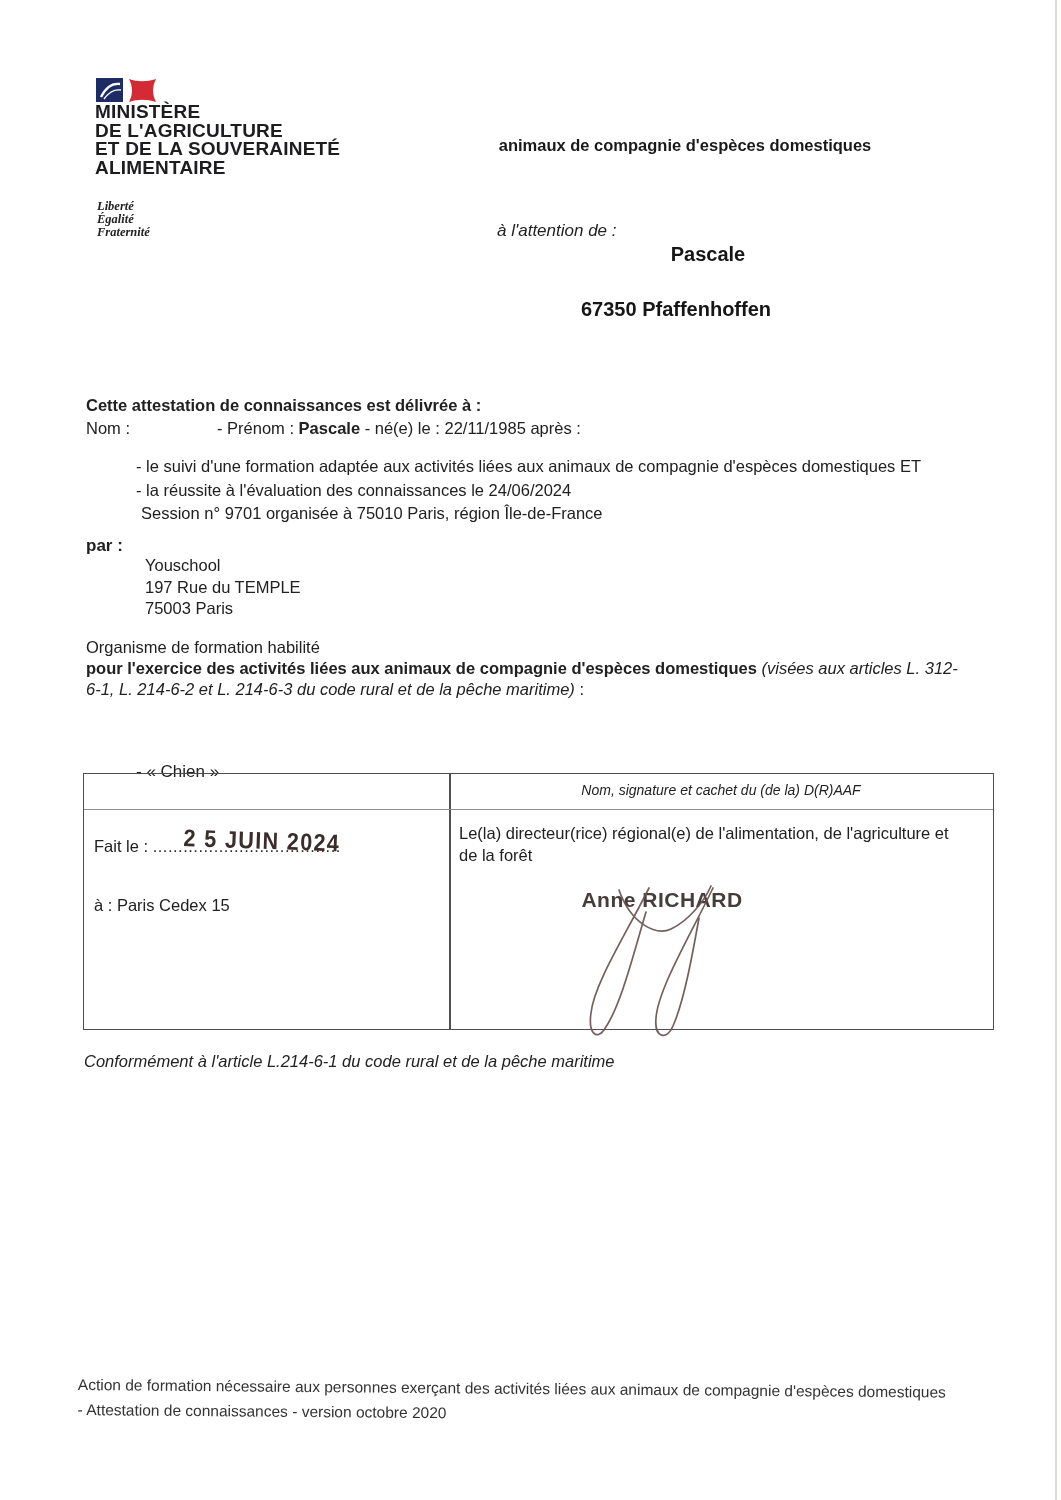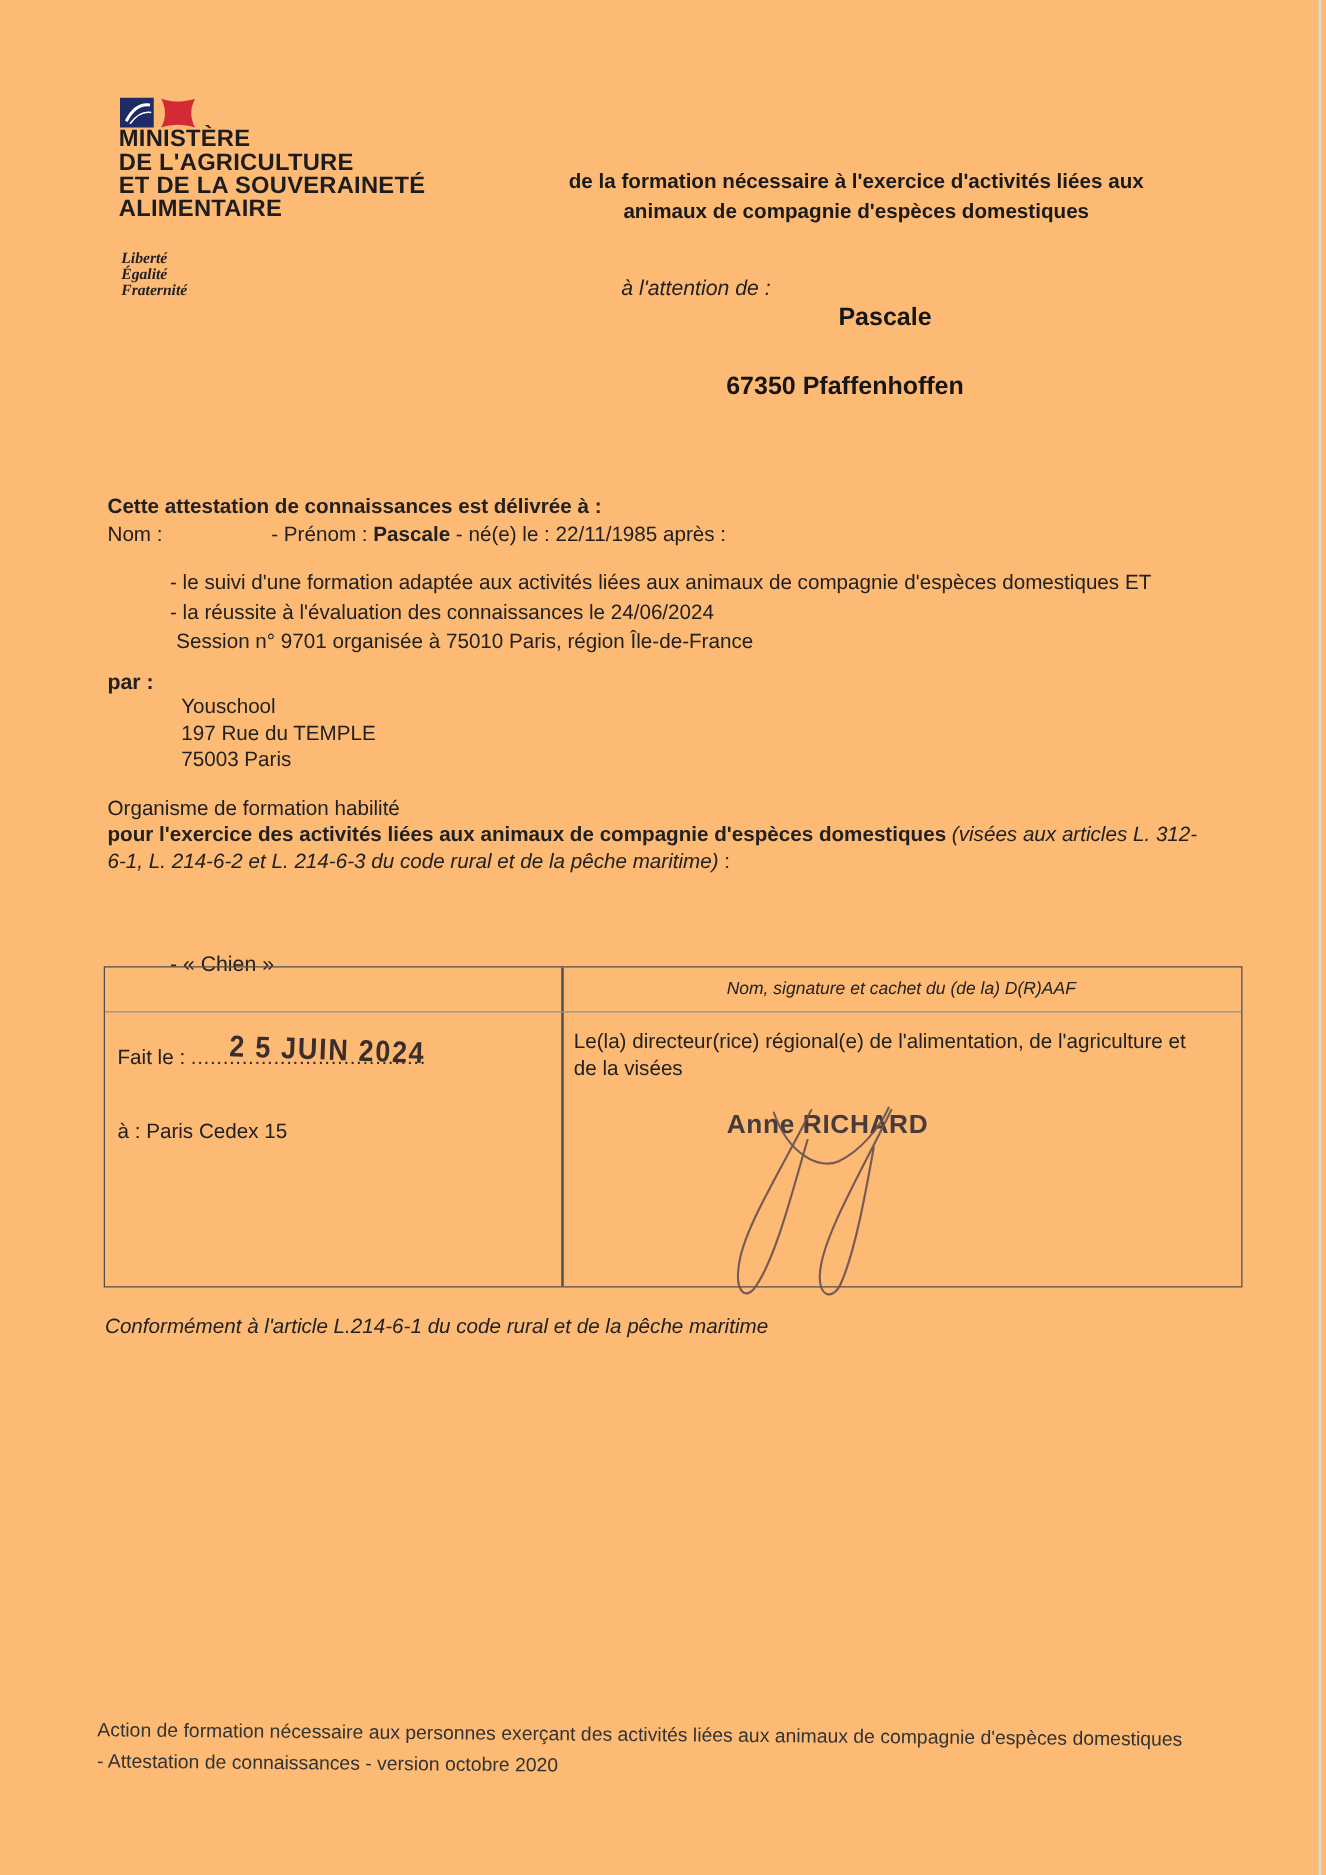--- a/index.html
+++ b/index.html
@@ -1,18 +1,18 @@
 <!DOCTYPE html>
 <html><head>
 <meta charset="utf-8">
 <style>
   html,body { margin:0; padding:0; background:#e8e8e4; }
   .page {
     position:relative; width:1061px; height:1500px; margin:0 auto;
-    background:#fdba74; overflow:hidden;
+    background:#ffffff; overflow:hidden;
     font-family:"Liberation Sans", sans-serif; color:#212121;
   }
   .scan-edge { position:absolute; left:1055px; top:0; width:2px; height:1500px; background:#dcdcd6; }
 
   
   .flag { position:absolute; left:96px; top:78px; }
   .ministry { position:absolute; left:95px; top:103px; font-size:19px; font-weight:700;
               line-height:18.5px; letter-spacing:0.2px; color:#1d1d1f; white-space:nowrap; }
   .motto { position:absolute; left:97px; top:200px; font-family:"Liberation Serif", serif;
            font-style:italic; font-weight:600; font-size:12.5px; line-height:13px; color:#222; }
@@ -91,21 +91,20 @@
     <div>ET DE LA SOUVERAINETÉ</div>
     <div>ALIMENTAIRE</div>
   </div>
   <div class="motto">
     <div>Liberté</div>
     <div>Égalité</div>
     <div>Fraternité</div>
   </div>
 
   <div class="subtitle">
-    <div>de la formation nécessaire à l'exercice d'activités liées aux</div>
     <div>animaux de compagnie d'espèces domestiques</div>
   </div>
 
   <div class="attention">à l'attention de :</div>
   <div class="recipient-name">Pascale</div>
   <div class="recipient-city">67350 Pfaffenhoffen</div>
 
   <div class="delivery-heading">Cette attestation de connaissances est délivrée à :</div>
   <div class="nom-label">Nom :</div>
   <div class="prenom-line"><span>- Prénom : </span><span style="font-weight:700">Pascale</span><span> - né(e) le : 22/11/1985 après :</span></div>
@@ -135,21 +134,21 @@
     <div class="hline"></div>
 
     <div class="table-header-right">Nom, signature et cachet du (de la) D(R)AAF</div>
 
     <div class="fait-line"><span>Fait le : </span><span class="dots">.....................................</span></div>
     <div class="date-stamp">2 5 JUIN 2024</div>
     <div class="location-line">à : Paris Cedex 15</div>
 
     <div class="director-title">
       <div>Le(la) directeur(rice) régional(e) de l'alimentation, de l'agriculture et</div>
-      <div>de la visées</div>
+      <div>de la forêt</div>
     </div>
 
     <div class="signatory-name">Anne RICHARD</div>
 
     <div class="signature-svg">
       <svg width="180" height="168" viewBox="0 0 180 168" aria-hidden="true">
         <g stroke="#6a5252" stroke-width="1.7" fill="none" stroke-linecap="round" opacity="0.92">
           <path d="M 43,16 C 55,50 80,62 95,55 C 112,47 128,28 135,12"></path>
           <path d="M 73,14 C 50,60 18,110 15,139 C 12,160 21,166 28,156 C 45,132 58,78 70,38"></path>
           <path d="M 137,14 C 115,60 82,115 80,144 C 78,164 91,167 97,152 C 108,127 116,83 123,44"></path>

